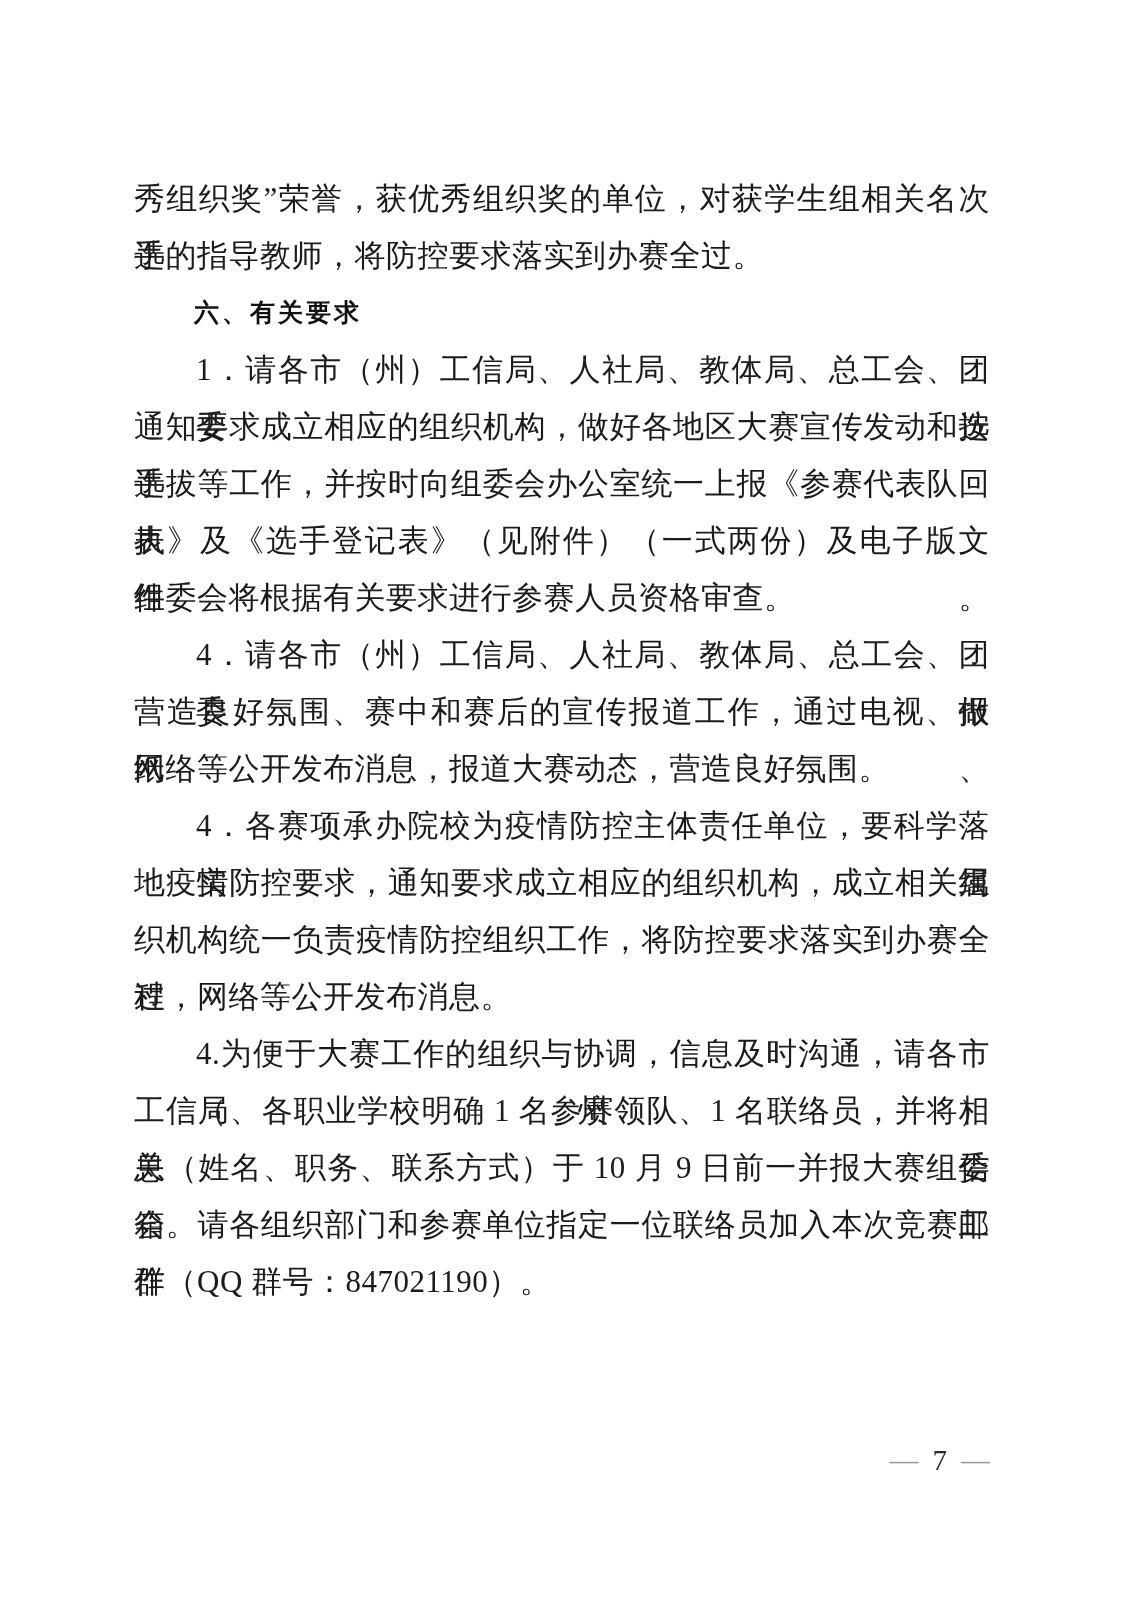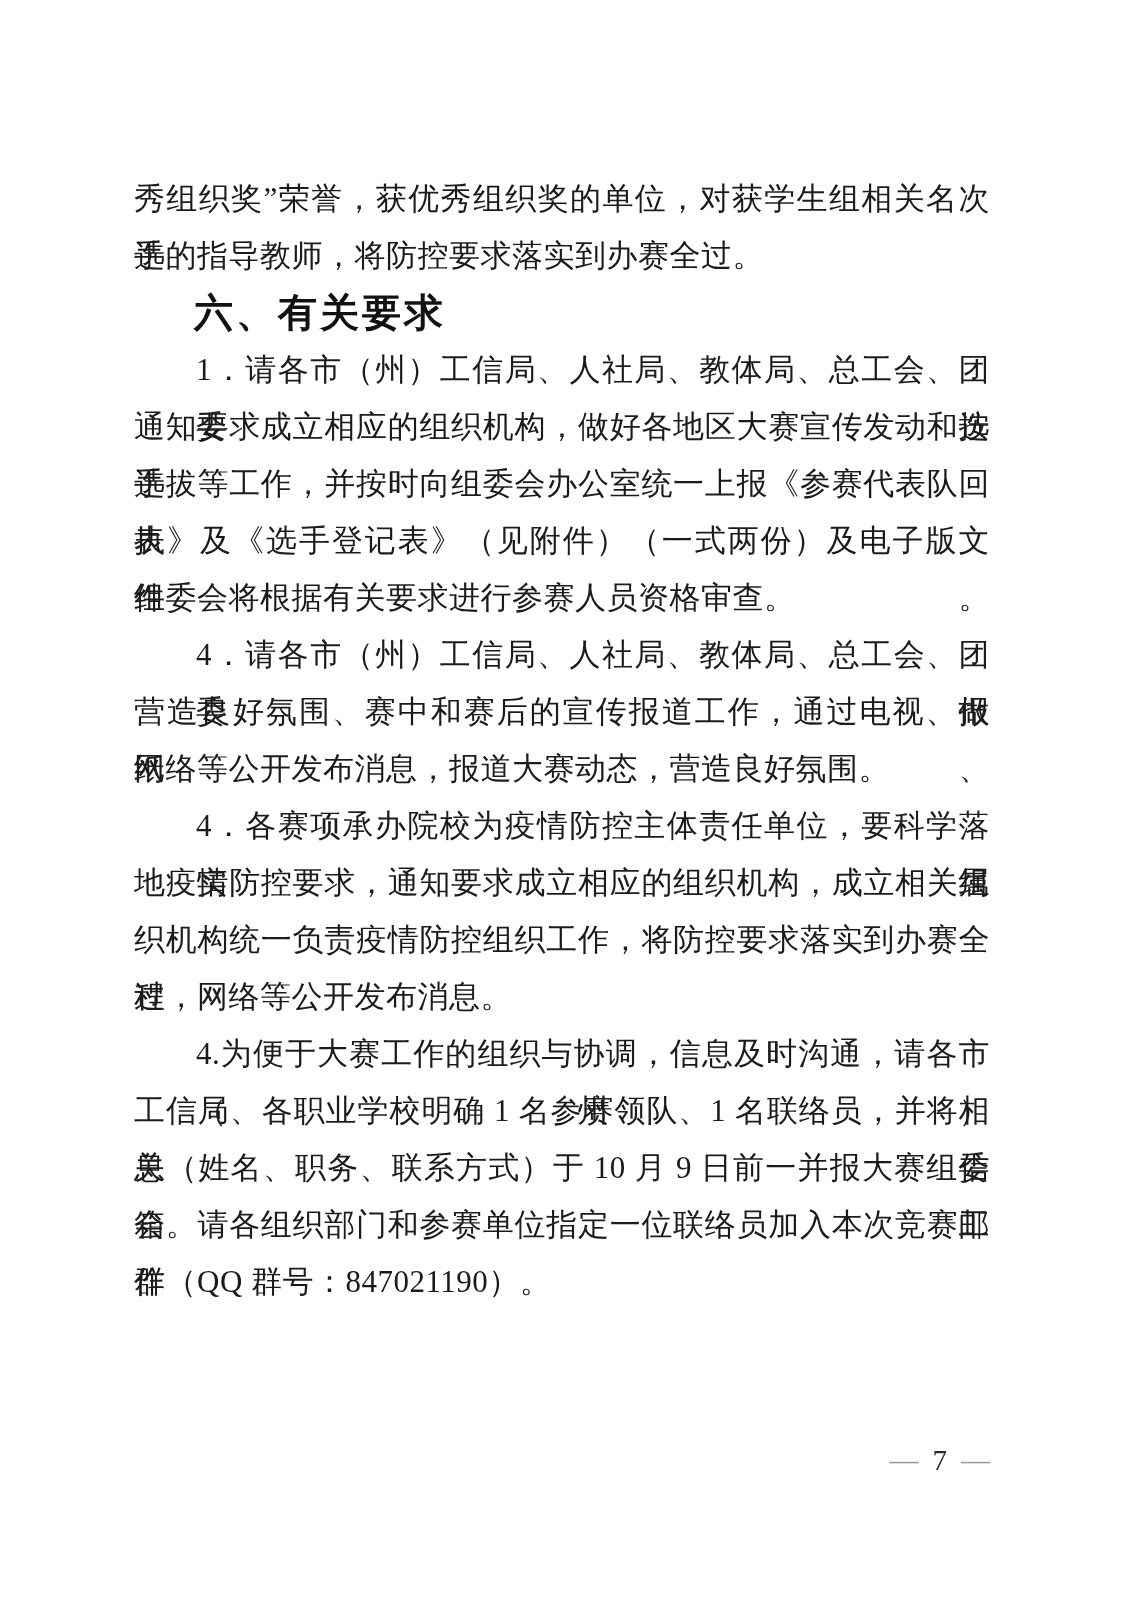--- a/index.html
+++ b/index.html
@@ -30,21 +30,21 @@
   .just {
     white-space: normal;
     text-align: justify;
     text-align-last: justify;
     -moz-text-align-last: justify;
   }
   .ind { padding-left: 62px; }
   .heading {
     font-family: "Liberation Sans", "DejaVu Sans", sans-serif;
     font-weight: bold;
-    font-size: 39px;
+    font-size: 25px;
     color: #111111;
     padding-left: 60px;
     letter-spacing: 3px;
   }
   .footer {
     position: absolute;
     left: 134px;
     top: 1432px;
     width: 856px;
     height: 57px;

